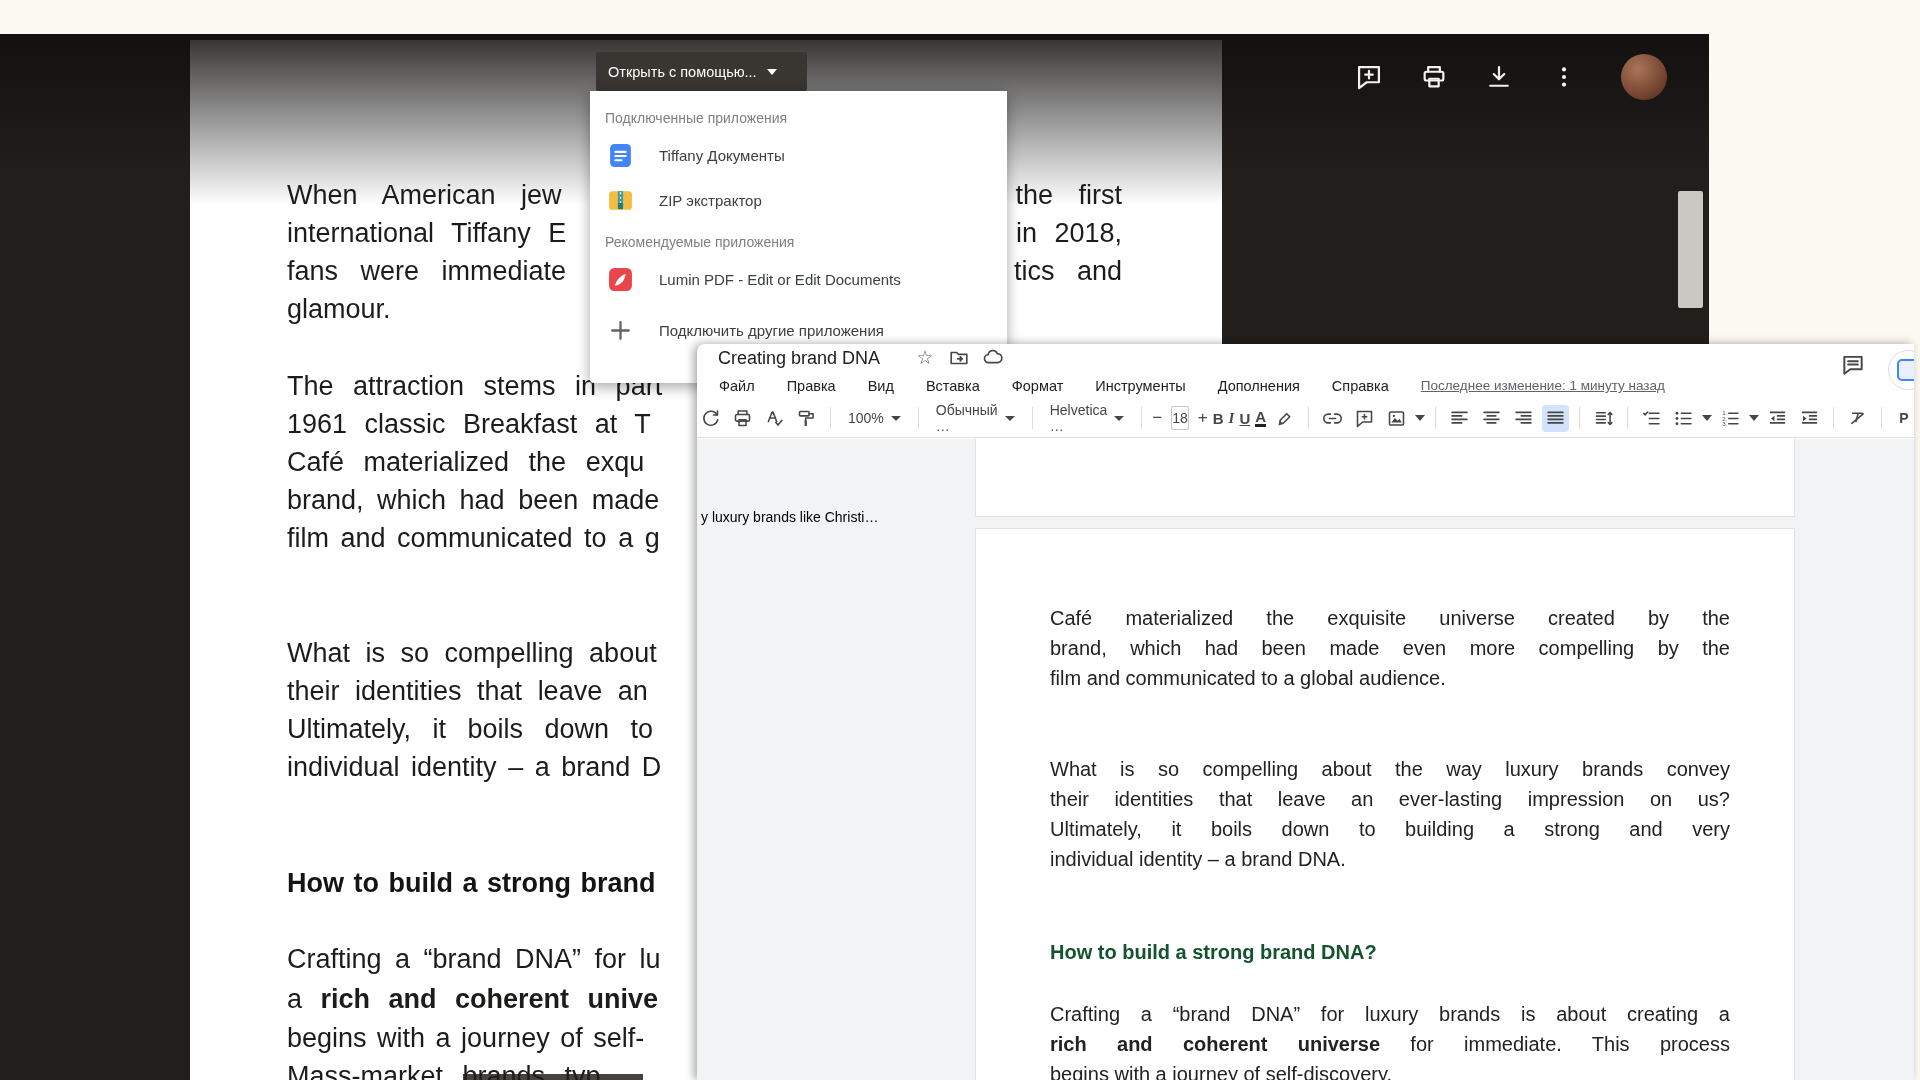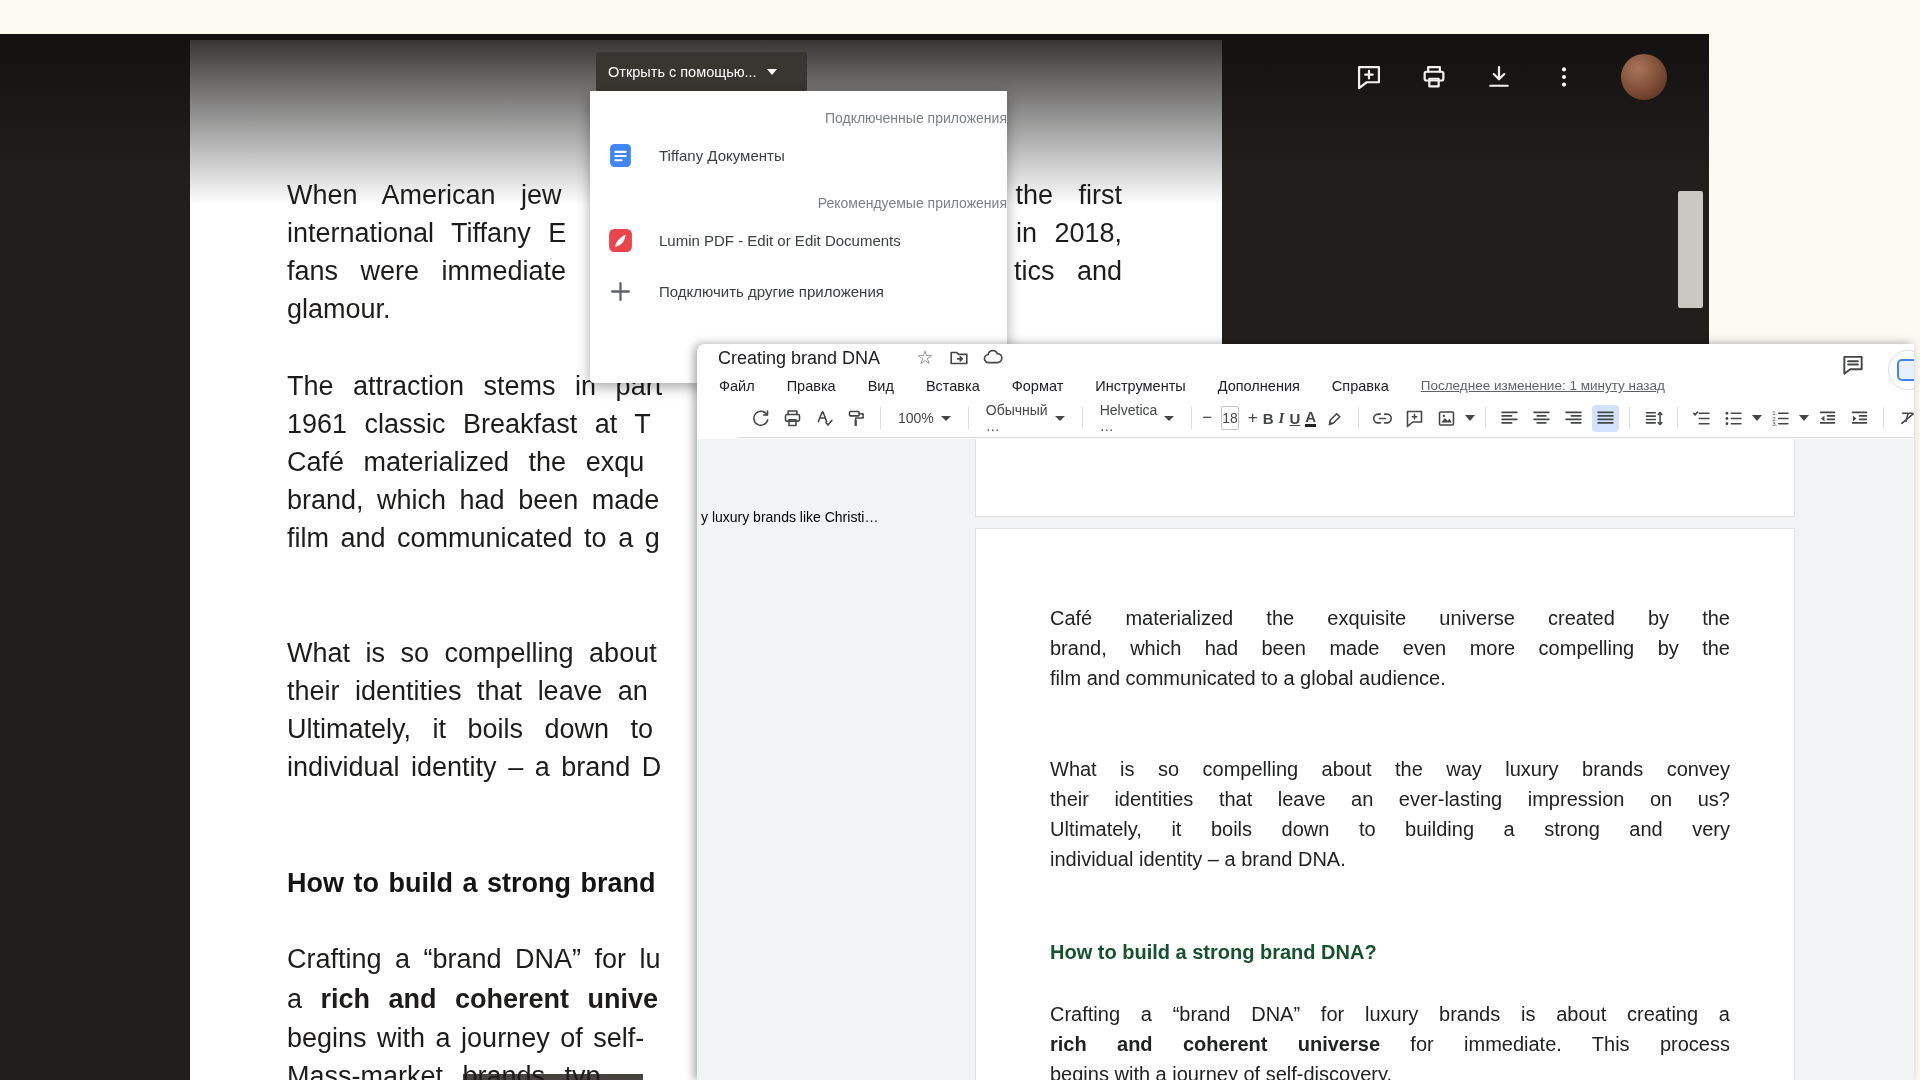--- a/index.html
+++ b/index.html
@@ -29,23 +29,23 @@
   #pdf-topbar { position:absolute; left:1355px; top:20px; display:flex; align-items:center; gap:37px; }
   .dkicon { width:28px; height:28px; }
   .dkicon svg { width:100%; height:100%; }
   #pdf-avatar { width:46px; height:46px; border-radius:50%; margin-left:6px;
                 background:radial-gradient(circle at 36% 32%, #a9745a, #7c4b36 55%, #572f21 90%); }
   #pdf-scroll-thumb { position:absolute; left:1678px; top:157px; width:25px; height:117px;
                       background:#cbc8c3; border-radius:2px; }
 
   
   #open-with-menu { position:absolute; left:590px; top:91px; width:417px; height:292px; background:#ffffff;
-                    border-radius:0 0 4px 4px; box-shadow:0 4px 14px rgba(0,0,0,.35); z-index:20; padding-top:12px;text-align:right; }
+                    border-radius:0 0 4px 4px; box-shadow:0 4px 14px rgba(0,0,0,.35); z-index:20; padding-top:12px; }
   .dd-header { height:30px; line-height:30px; padding-left:15px; font-size:14px; color:#7d8187; }
-  .dd-header.second { margin-top:10px; }
+  .dd-header.second { margin-top:4px; }
   .dd-item { height:45px; display:flex; align-items:center; padding-left:17px; gap:25px;
              font-size:15px; color:#3c4043; cursor:pointer; }
   .dd-item.more { margin-top:6px; }
   .dd-ic { width:27px; height:27px; flex:0 0 27px; }
   .dd-ic svg { width:100%; height:100%; }
 
   
   #docs-window { position:absolute; left:697px; top:344px; width:1217px; height:736px; background:#ffffff;
                  z-index:30; border-radius:8px 0 0 0; box-shadow:-3px 0 10px rgba(0,0,0,.35); overflow:hidden; }
   #dw-titlerow { height:28px; padding-left:21px; display:flex; align-items:center; position:relative; }
@@ -54,22 +54,22 @@
   .trow-ic svg { width:100%; height:100%; }
   #dw-star { font-size:19px; line-height:22px; text-align:center; margin-left:34px; width:22px; }
   #dw-comment-top { position:absolute; right:48px; top:8px; width:26px; height:26px; }
   #dw-presence { position:absolute; right:-14px; top:6px; width:40px; height:40px; border-radius:50%;
                  border:1px solid #dadce0; display:flex; align-items:center; justify-content:center; }
   #dw-presence .sq { width:22px; height:22px; border-radius:5px; border:2px solid #4285f4; background:#e8f0fe; }
   #dw-menubar { height:27px; display:flex; align-items:center; gap:32px; padding-left:22px;
                 font-size:14.5px; color:#202124; }
   .menu-item { cursor:pointer; }
   #dw-lastedit { font-size:13.5px; color:#5f6368; text-decoration:underline; cursor:pointer; }
-  #dw-toolbar { height:39px; display:flex; align-items:center; padding-left:10px; gap:5px;
-                border-bottom:1px solid #dadce0; color:#444746;margin-left:40px; }
+  #dw-toolbar { height:39px; display:flex; align-items:center; gap:5px;
+                border-bottom:1px solid #dadce0; color:#444746; }
   .tb { min-width:27px; height:27px; display:flex; align-items:center; justify-content:center;
         border-radius:4px; cursor:pointer; flex:0 0 auto; }
   .tb svg { width:21px; height:21px; }
   .tb.active { background:#d3e3fd; }
   .sep { width:1px; height:22px; background:#dadce0; margin:0 5px; flex:0 0 1px; }
   .tsel { display:flex; align-items:center; gap:7px; font-size:14px; color:#444746; padding:0 7px; cursor:pointer; }
   .tsel .caret-down { border-top-width:5px; color:#444746; }
   .tletter { font-size:15px; font-weight:bold; width:24px; text-align:center; cursor:pointer; }
   .tletter.it { font-family:"Liberation Serif",serif; font-style:italic; font-weight:bold; }
   .tletter.un { text-decoration:underline; }
@@ -185,20 +185,31 @@
   <div class="dd-item">
     <span class="dd-ic">
       <svg viewBox="0 0 26 26">
           <rect x="3" y="2" width="20" height="22" rx="4" fill="#4285f4"></rect>
           <path d="M8 9.5h10M8 13.5h10M8 17.5h6" stroke="#ffffff" stroke-width="2" stroke-linecap="round"></path>
         </svg>
     </span>
     <span>Tiffany Документы</span>
   </div>
 
+  <div class="dd-item">
+    <span class="dd-ic">
+      <svg viewBox="0 0 26 26">
+          <rect x="2" y="4" width="22" height="18" rx="3" fill="#f2bd42"></rect>
+          <path d="M13 4v13" stroke="#3f9ba0" stroke-width="5"></path>
+          <path d="M13 5v11" stroke="#ffffff" stroke-width="1.4" stroke-dasharray="2 2.4"></path>
+          <rect x="10.5" y="15.5" width="5" height="6" rx="1" fill="#1c7d85"></rect>
+        </svg>
+    </span>
+    <span>ZIP экстрактор</span>
+  </div>
 
   <div class="dd-header second">Рекомендуемые приложения</div>
 
   <div class="dd-item">
     <span class="dd-ic">
       <svg viewBox="0 0 26 26">
           <rect x="2" y="2" width="22" height="22" rx="5" fill="#e8464a"></rect>
           <path d="M7.5 19c7-1 9.5-5.5 10.5-11.5-4 1.5-8.5 5-10.5 11.5z" fill="#ffffff"></path>
         </svg>
     </span>

